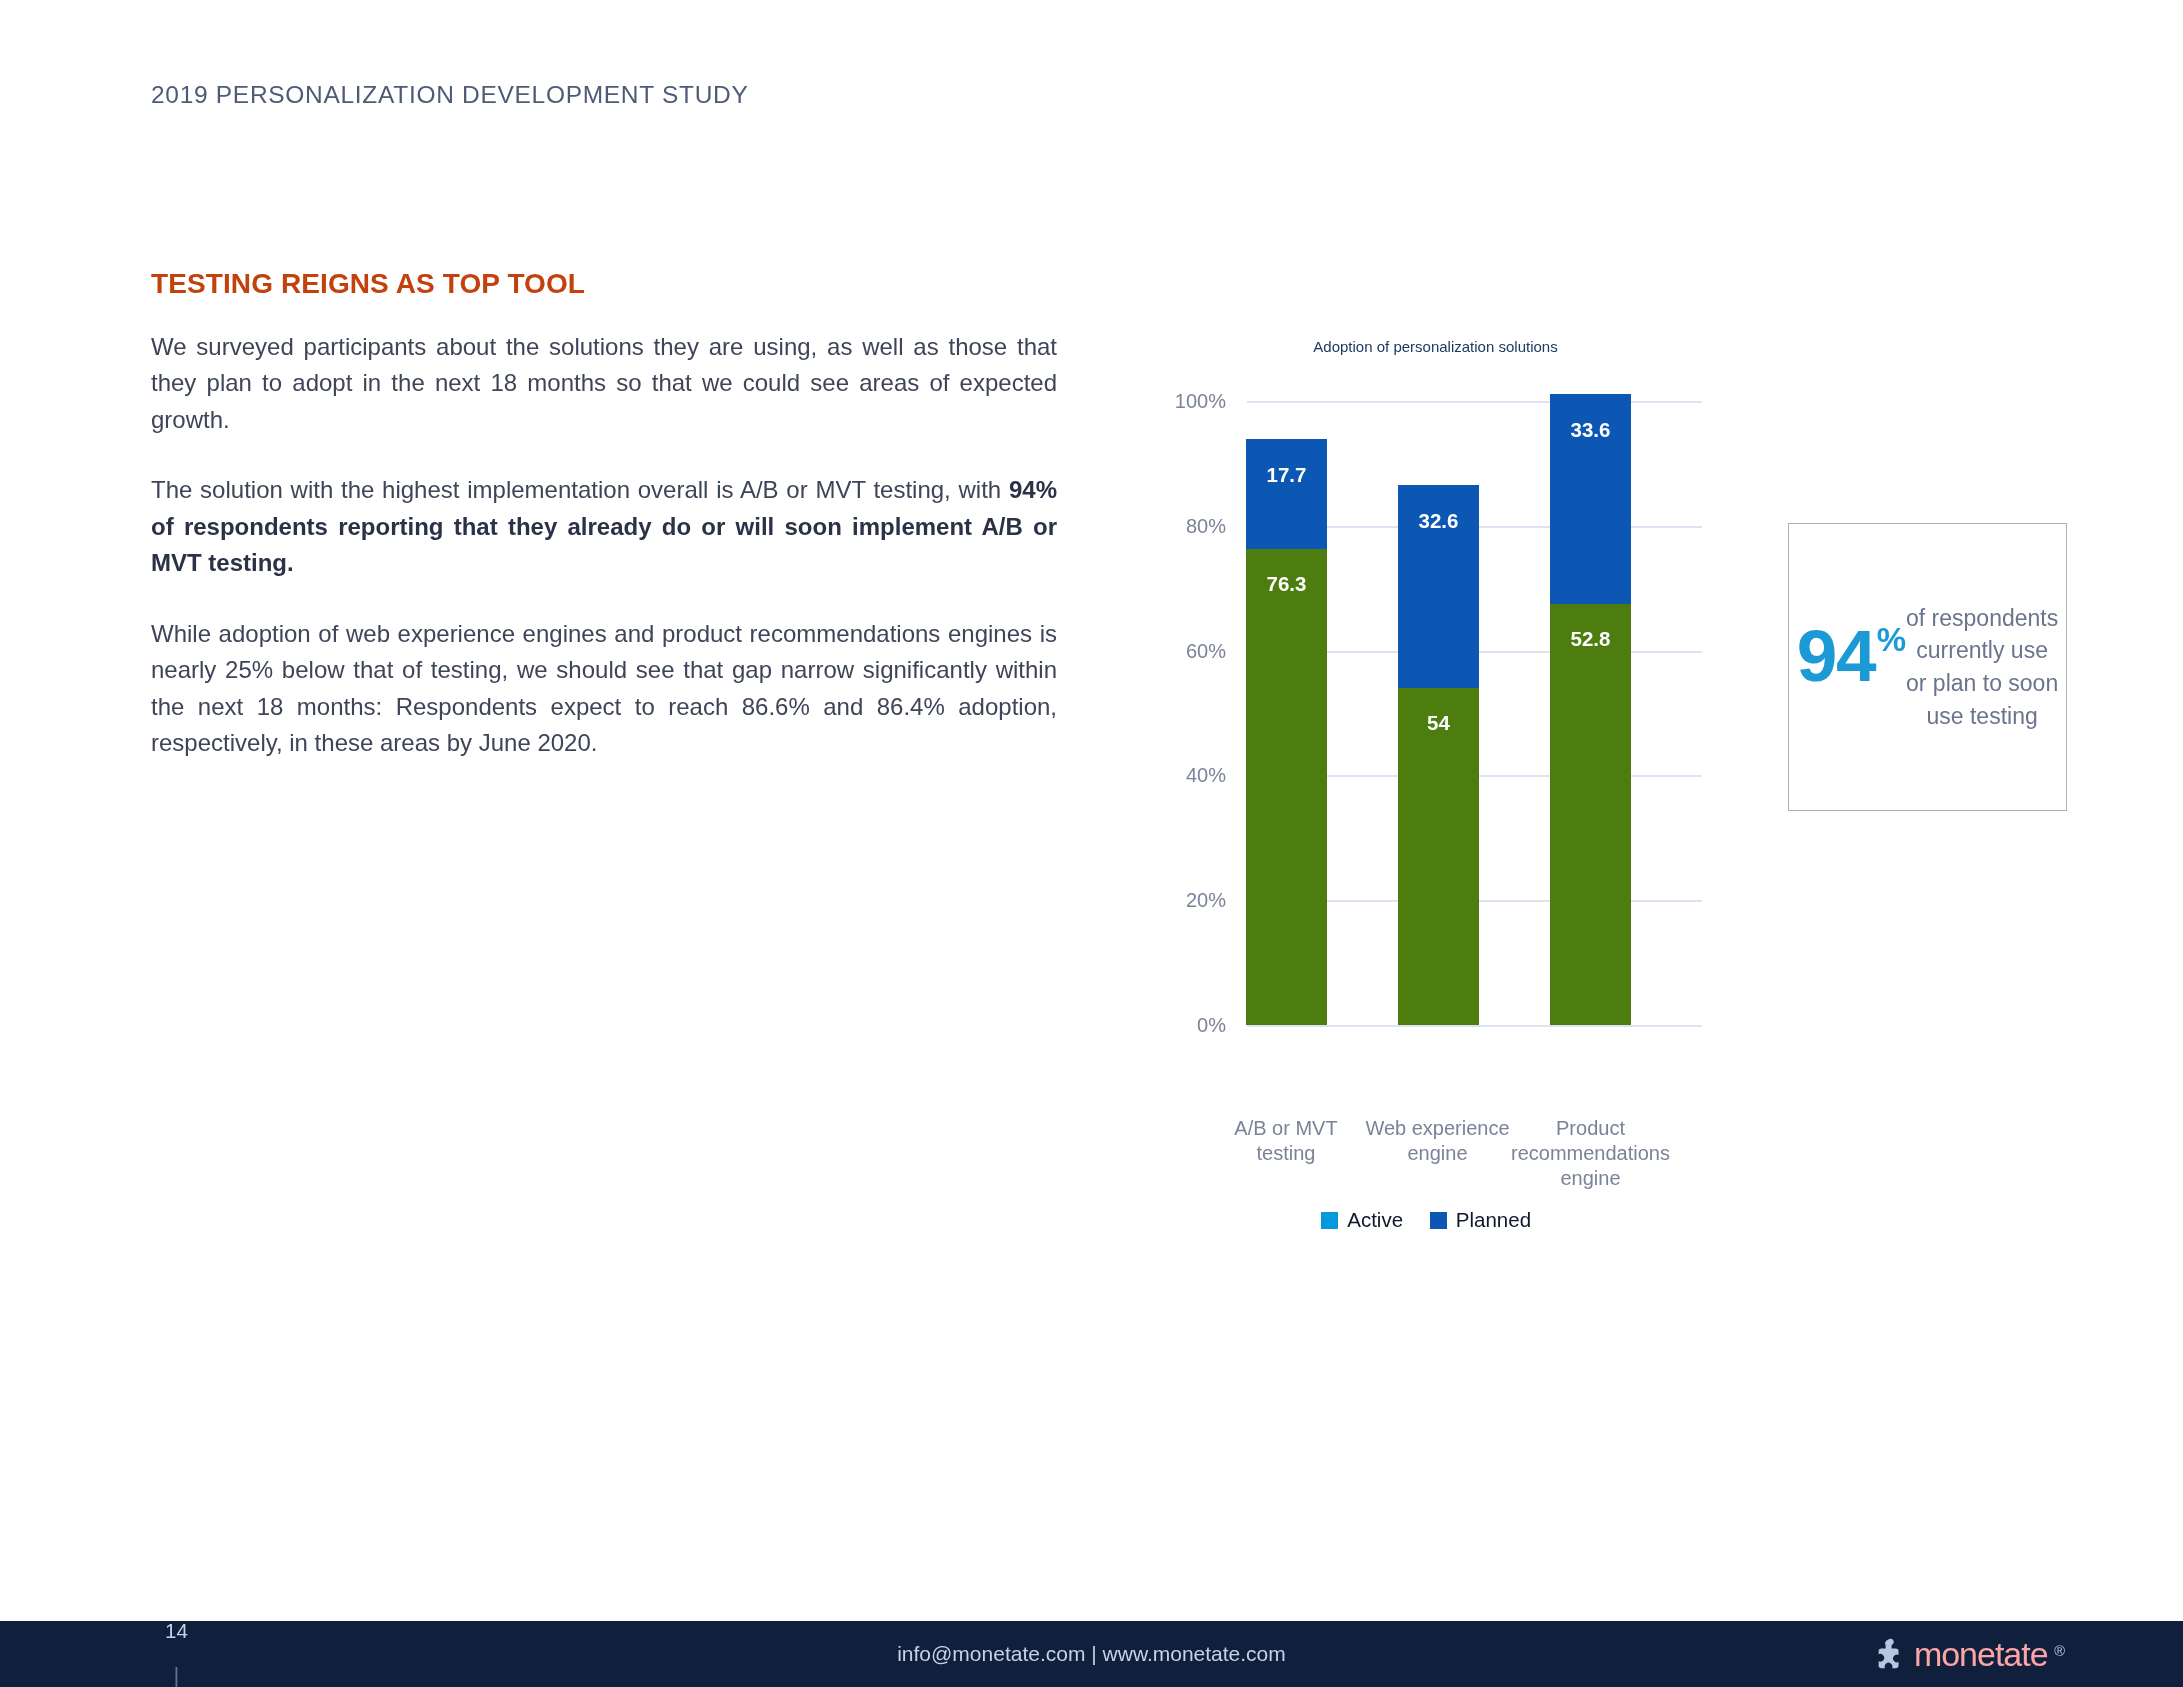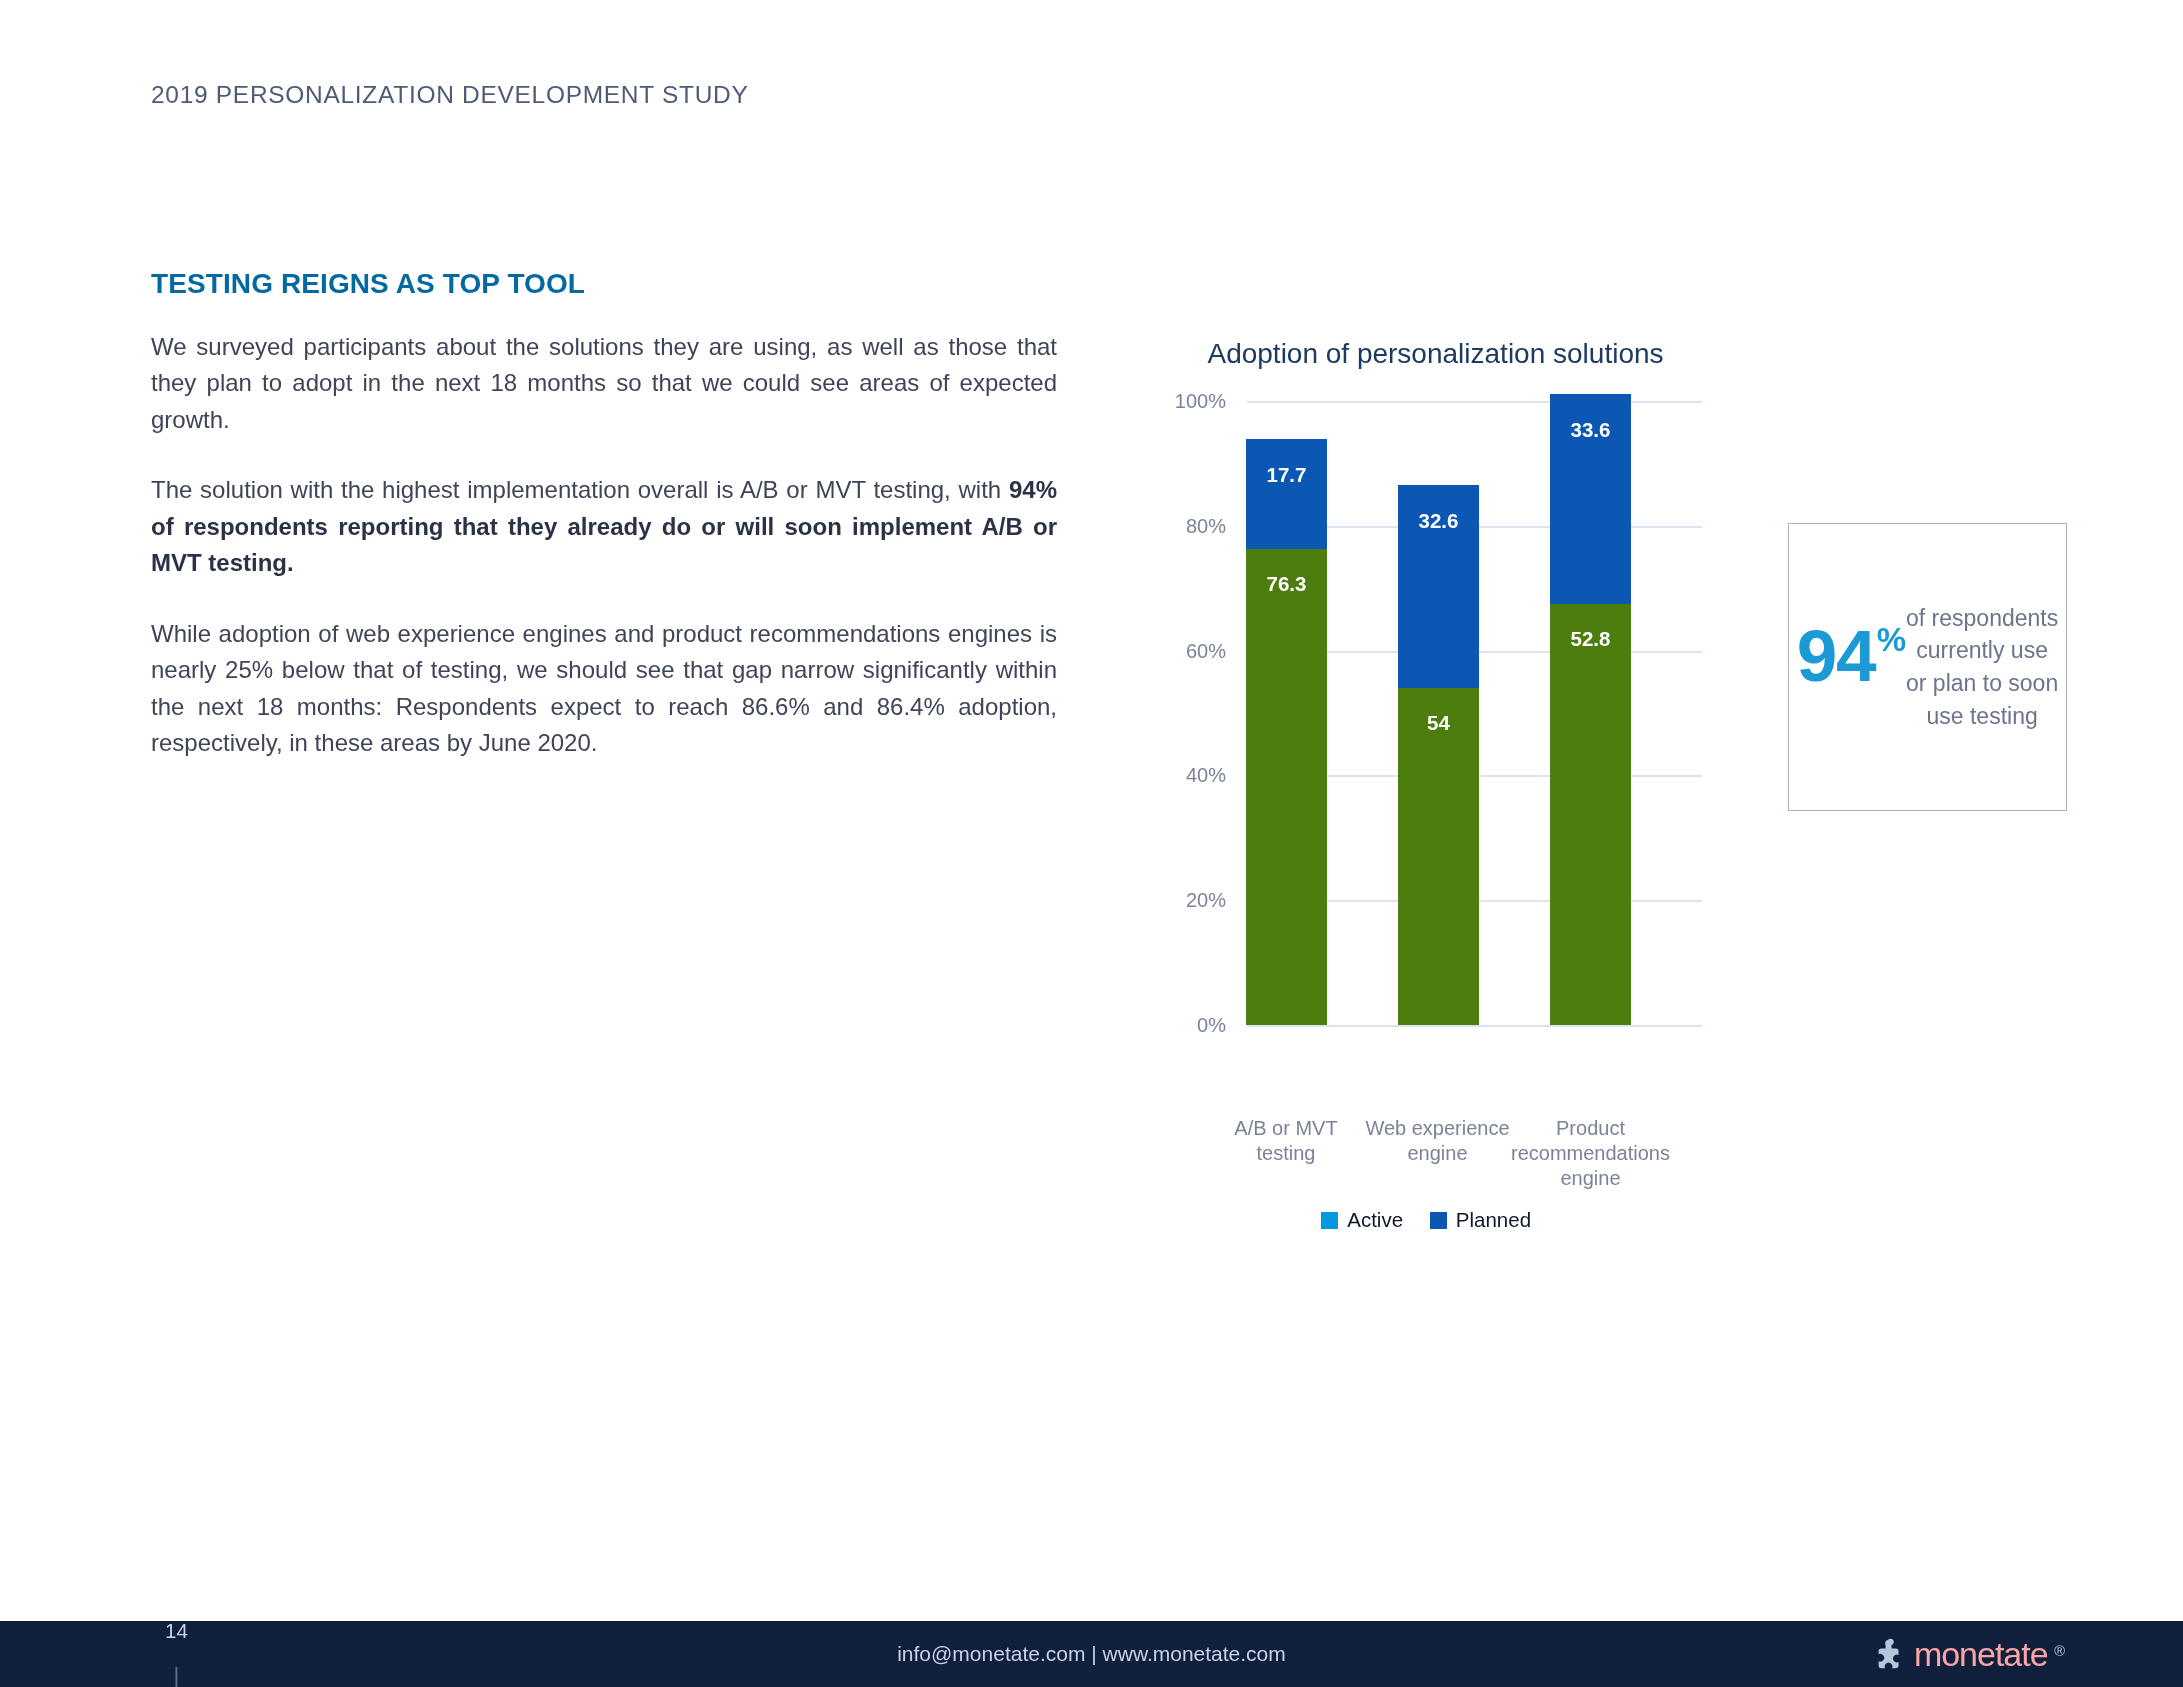--- a/index.html
+++ b/index.html
@@ -30,21 +30,21 @@
   
   .text-col {
     position: absolute;
     left: 151px;
     top: 268px;
     width: 906px;
   }
   .section-title {
     font-size: 28px;
     font-weight: bold;
-    color: #0369a1;
+    color: #c2410c;
     letter-spacing: 0.1px;
     margin: 0 0 29px 0;
   }
   .body-par {
     font-size: 24px;
     line-height: 1.52;
     color: #3f4558;
     margin: 0 0 34px 0;
     font-weight: 400;
   }
@@ -63,21 +63,21 @@
     top: 318px;
     width: 569px;
     height: 860px;
   }
   .chart-title {
     position: absolute;
     left: 0;
     top: 20px;
     width: 569px;
     text-align: center;
-    font-size: 28px;
+    font-size: 15px;
     color: #1d3a63;
     white-space: nowrap;
   }
   .plot {
     position: absolute;
     left: 0;
     top: 83px;      
     width: 550px;
     height: 624px;   
   }

